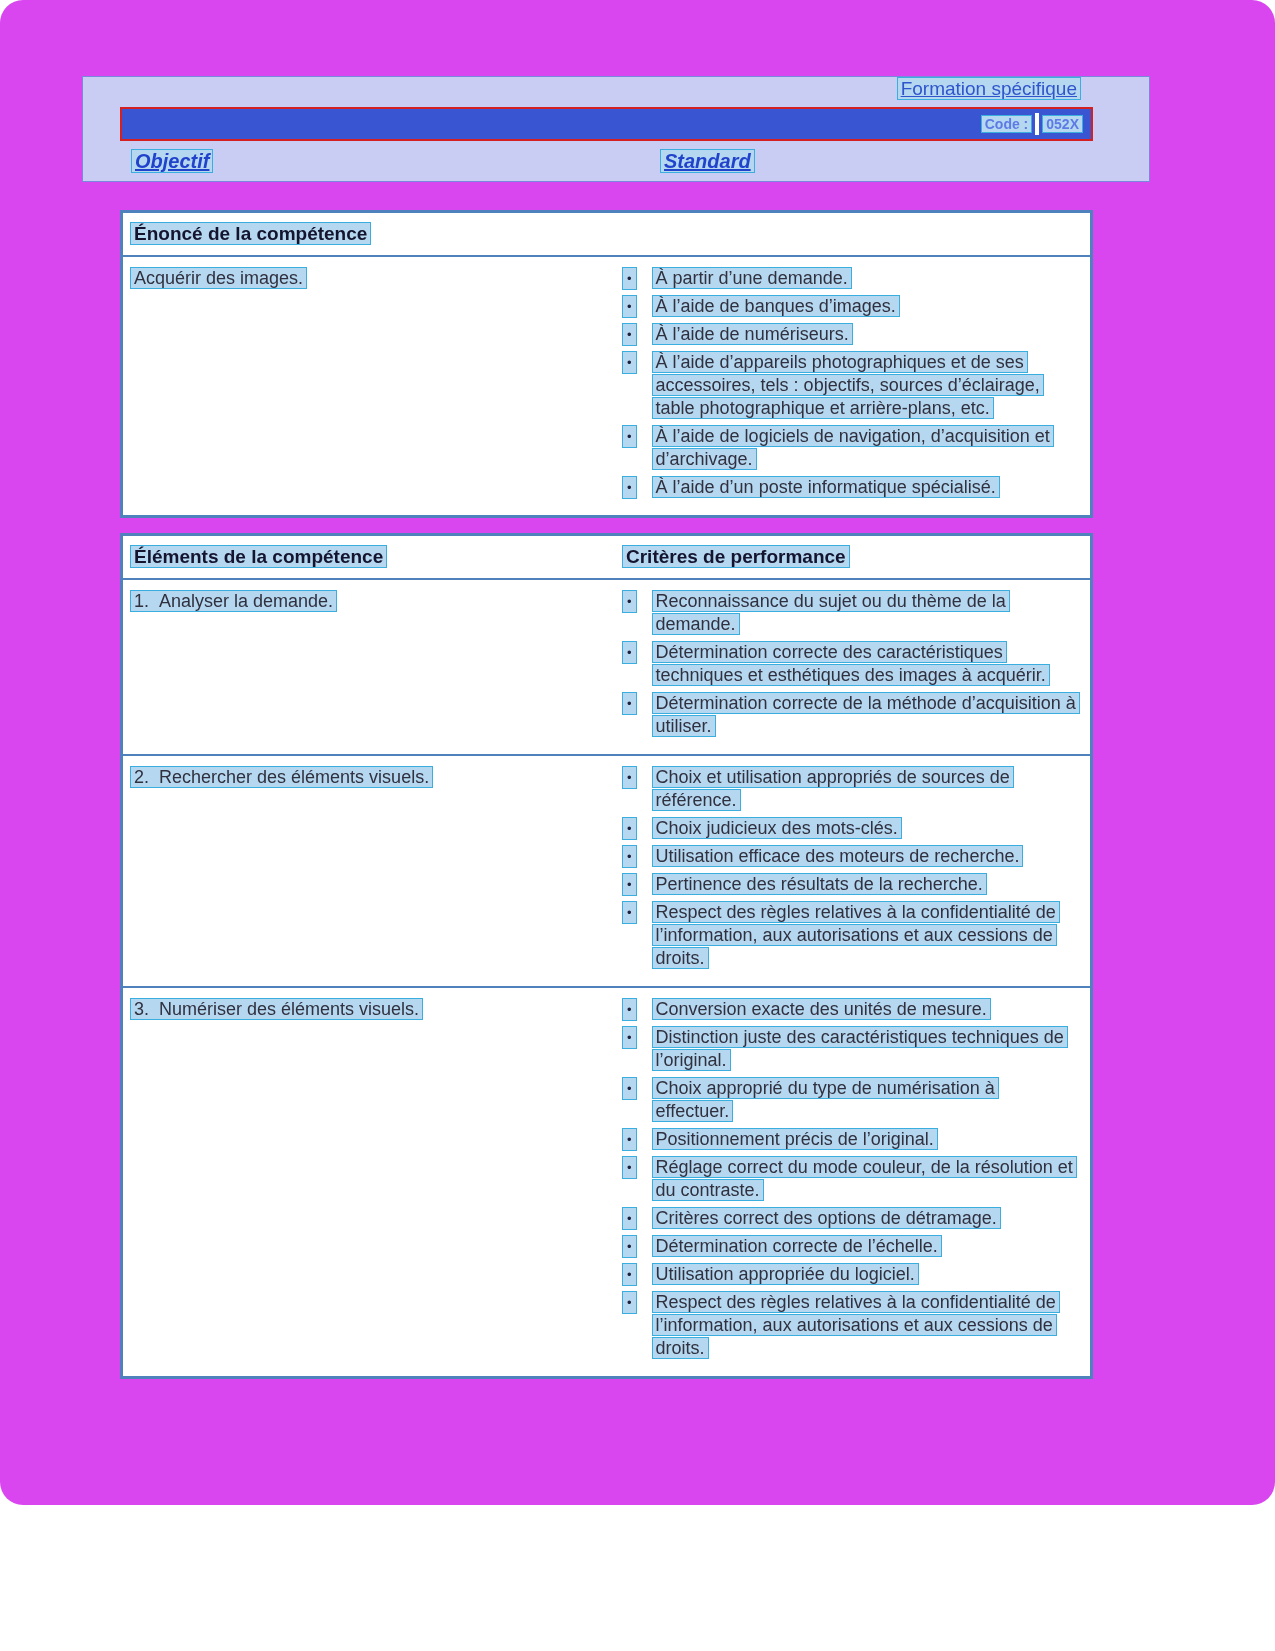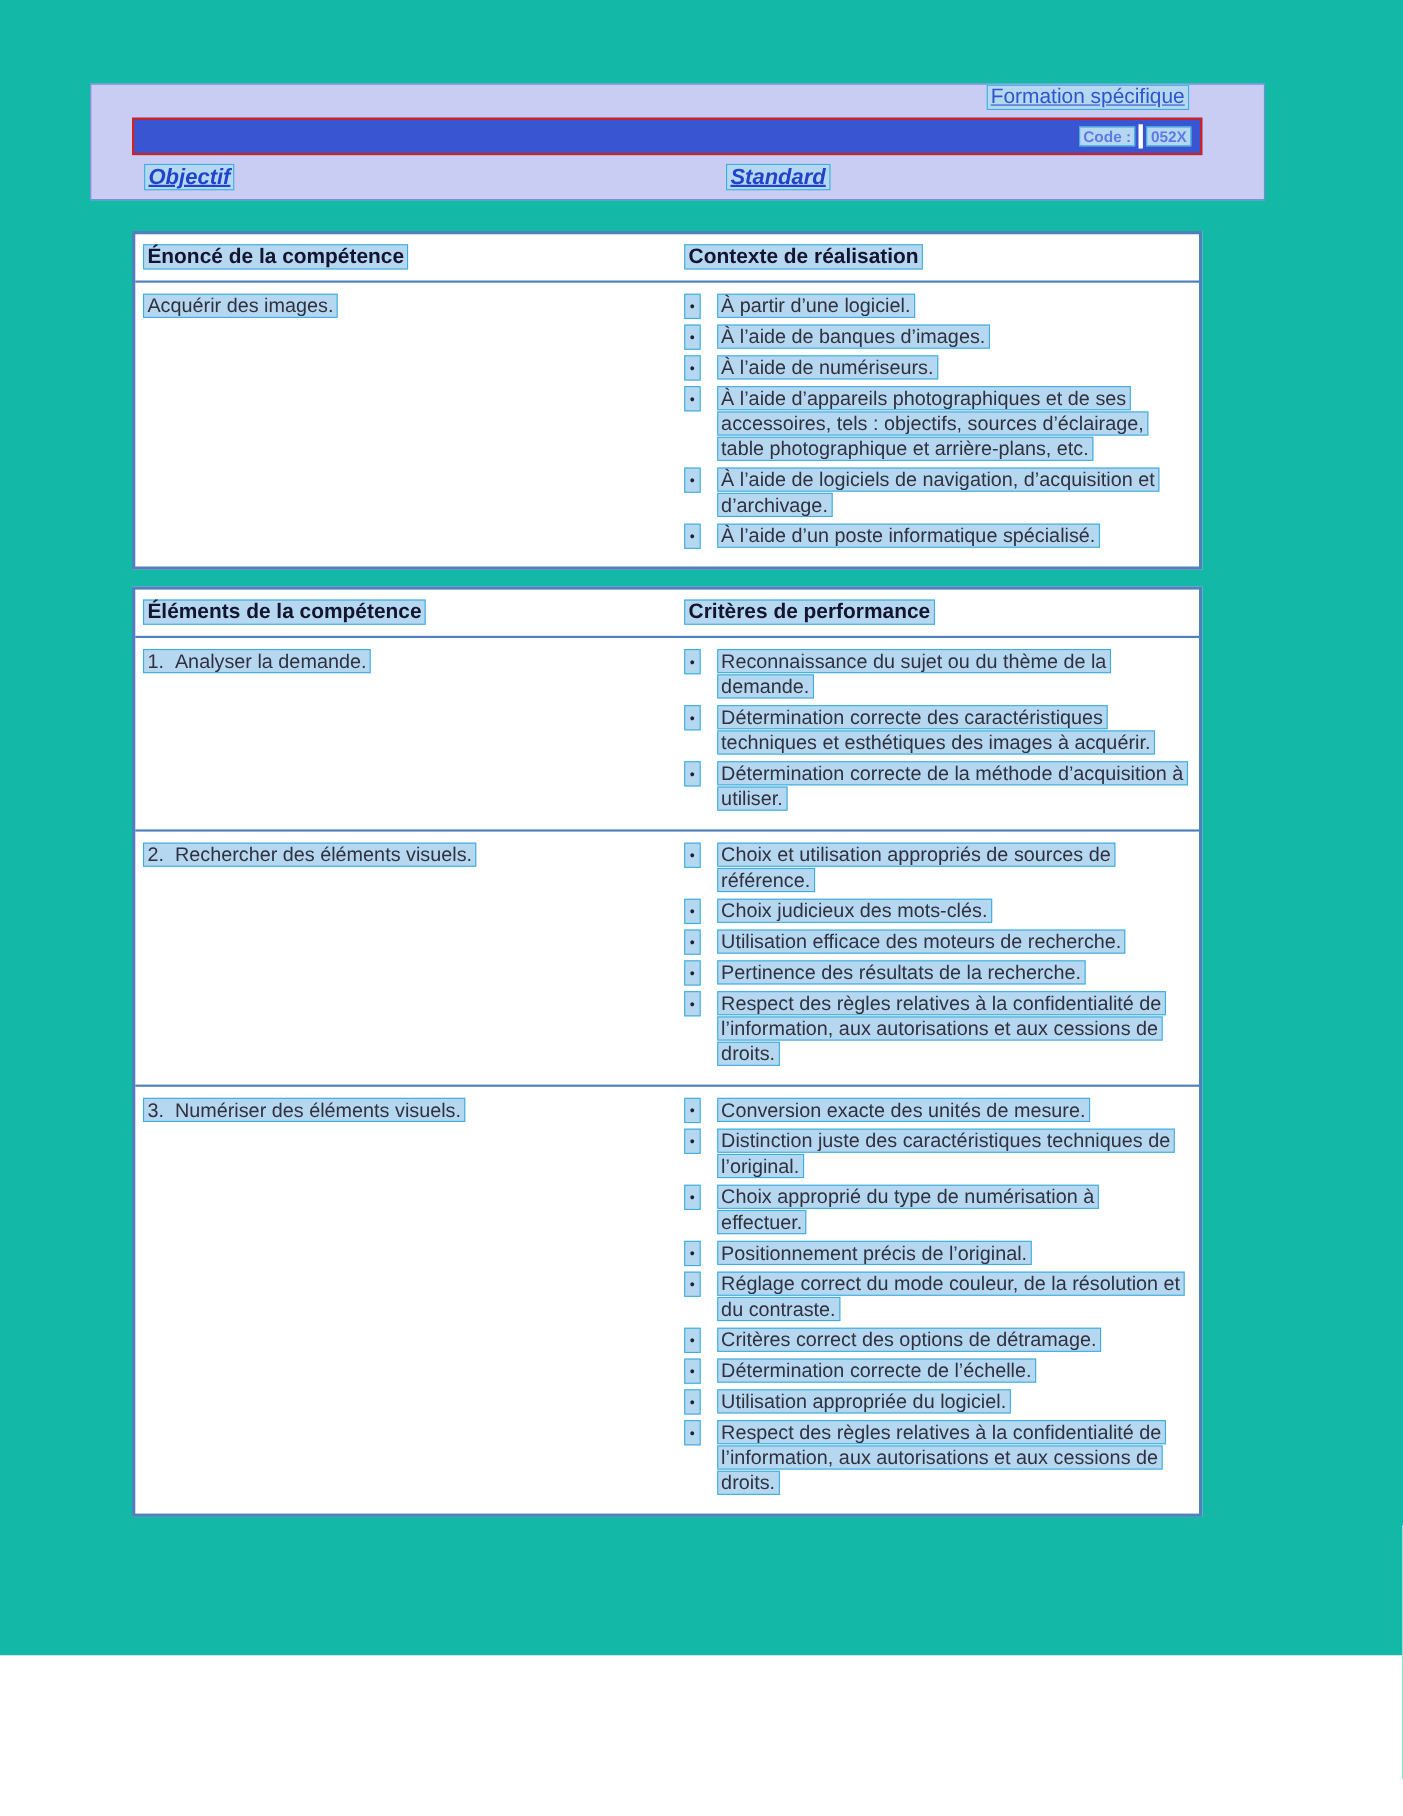--- a/index.html
+++ b/index.html
@@ -1,19 +1,19 @@
 <!DOCTYPE html>
 <html style="--highlight-bg: #b5d8f0; --highlight-border: #3aaede; --table-border: #4f81bd; --banner-bg: #c9cdf4; --banner-border: #7b86dd; --code-bar-bg: #3a55d2; --code-bar-border: #d42020; --heading-blue: #2143cc; --body-text: #30303f; --header-text: #14142e;"><head>
 <meta charset="utf-8">
 <style>
   * { margin:0; padding:0; box-sizing:border-box; }
   html,body { background:#ffffff; }
   body { font-family:"Liberation Sans","DejaVu Sans",sans-serif; }
 
-  .page { position:relative; width:1275px; height:1505px; background:#14b8a6; overflow:hidden; }
+  .page { position:relative; width:1275px; height:1505px; background:#d946ef; overflow:hidden;border-radius:23px; }
 
   
   .hl {
     background: var(--highlight-bg, #b5d8f0);
     border: 1.5px solid var(--highlight-border, #3aaede);
     padding: 0 3px;
     box-decoration-break: clone;
     -webkit-box-decoration-break: clone;
   }
 
@@ -111,31 +111,28 @@
       <span class="objwrap"><span class="hl objstd">Objectif</span></span>
       <span><span class="hl objstd">Standard</span></span>
     </div>
   </div>
 
   <div class="ctable" id="competence-table">
     <div class="thead">
       <div class="cell left">
         <span class="hl th">Énoncé de la compétence</span>
       </div>
-      <div class="cell right">
-        <span class="hl th">Contexte de réalisation</span>
-      </div>
     </div>
     <div class="tbody">
         <div class="trow">
           <div class="cell left"><span class="hl body-text">Acquérir des images.</span></div>
           <div class="cell right">
             <div class="bullet-item">
               <span class="hl bullet-marker">•</span>
-              <span class="bullet-text-wrap"><span class="hl body-text">À partir d’une logiciel.</span></span>
+              <span class="bullet-text-wrap"><span class="hl body-text">À partir d’une demande.</span></span>
             </div>
             <div class="bullet-item">
               <span class="hl bullet-marker">•</span>
               <span class="bullet-text-wrap"><span class="hl body-text">À l’aide de banques d’images.</span></span>
             </div>
             <div class="bullet-item">
               <span class="hl bullet-marker">•</span>
               <span class="bullet-text-wrap"><span class="hl body-text">À l’aide de numériseurs.</span></span>
             </div>
             <div class="bullet-item">

